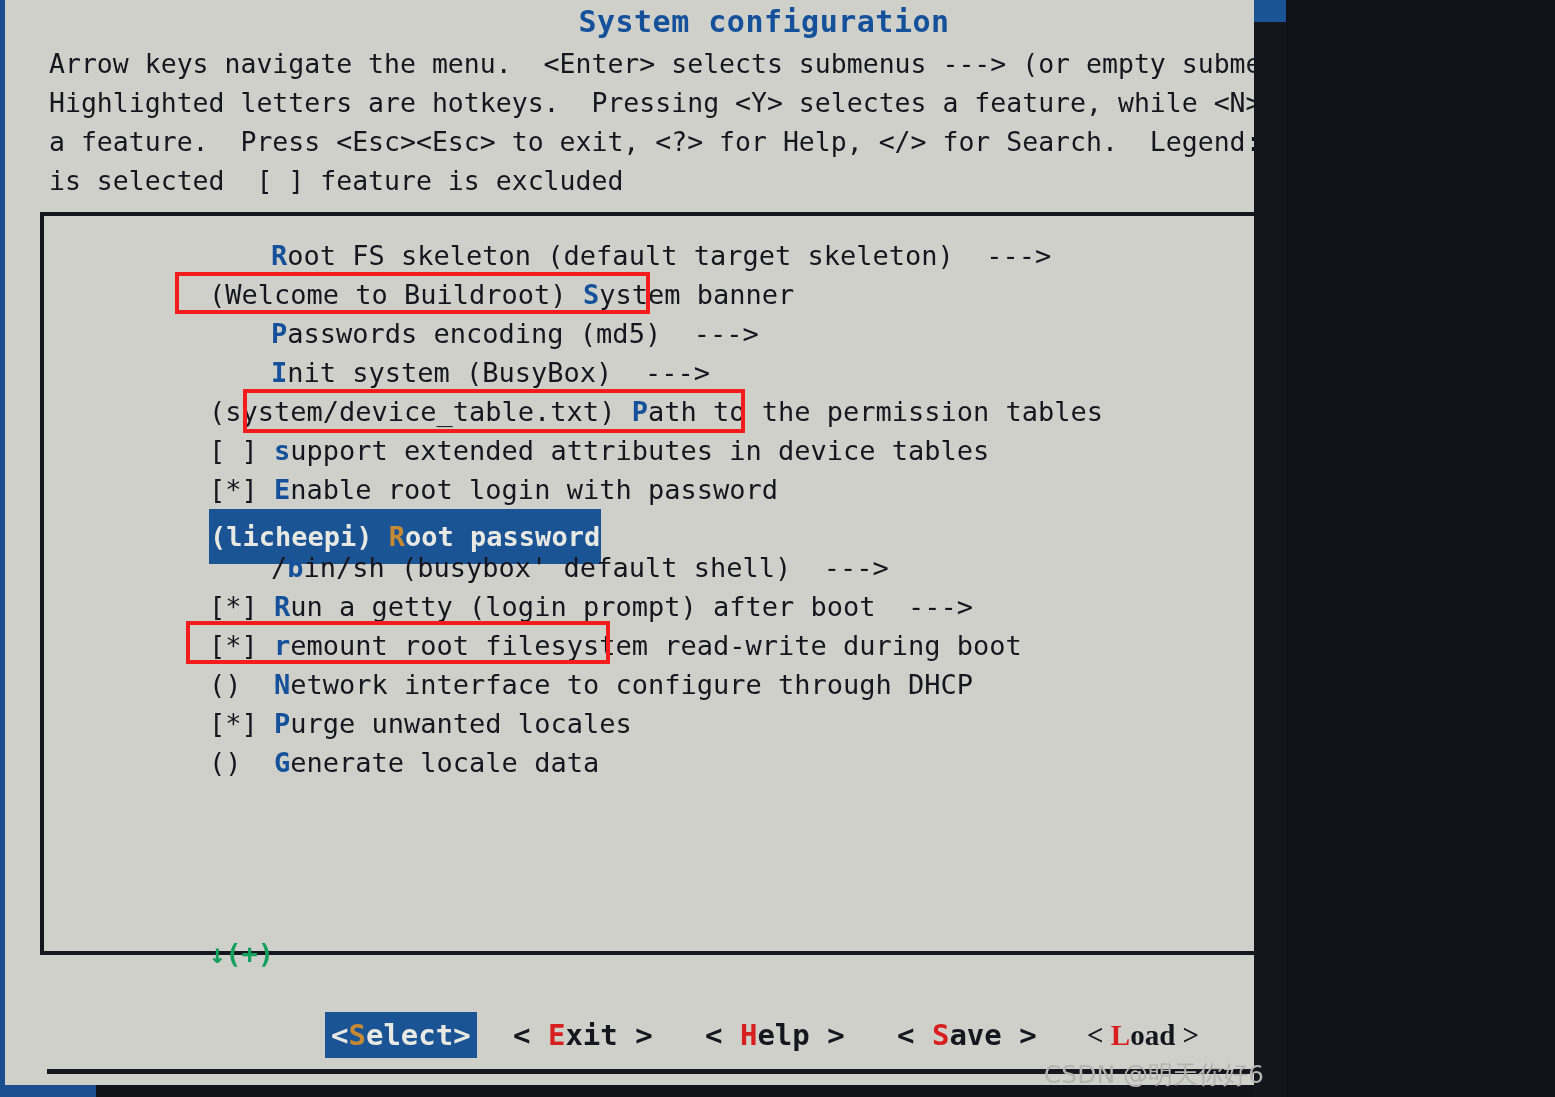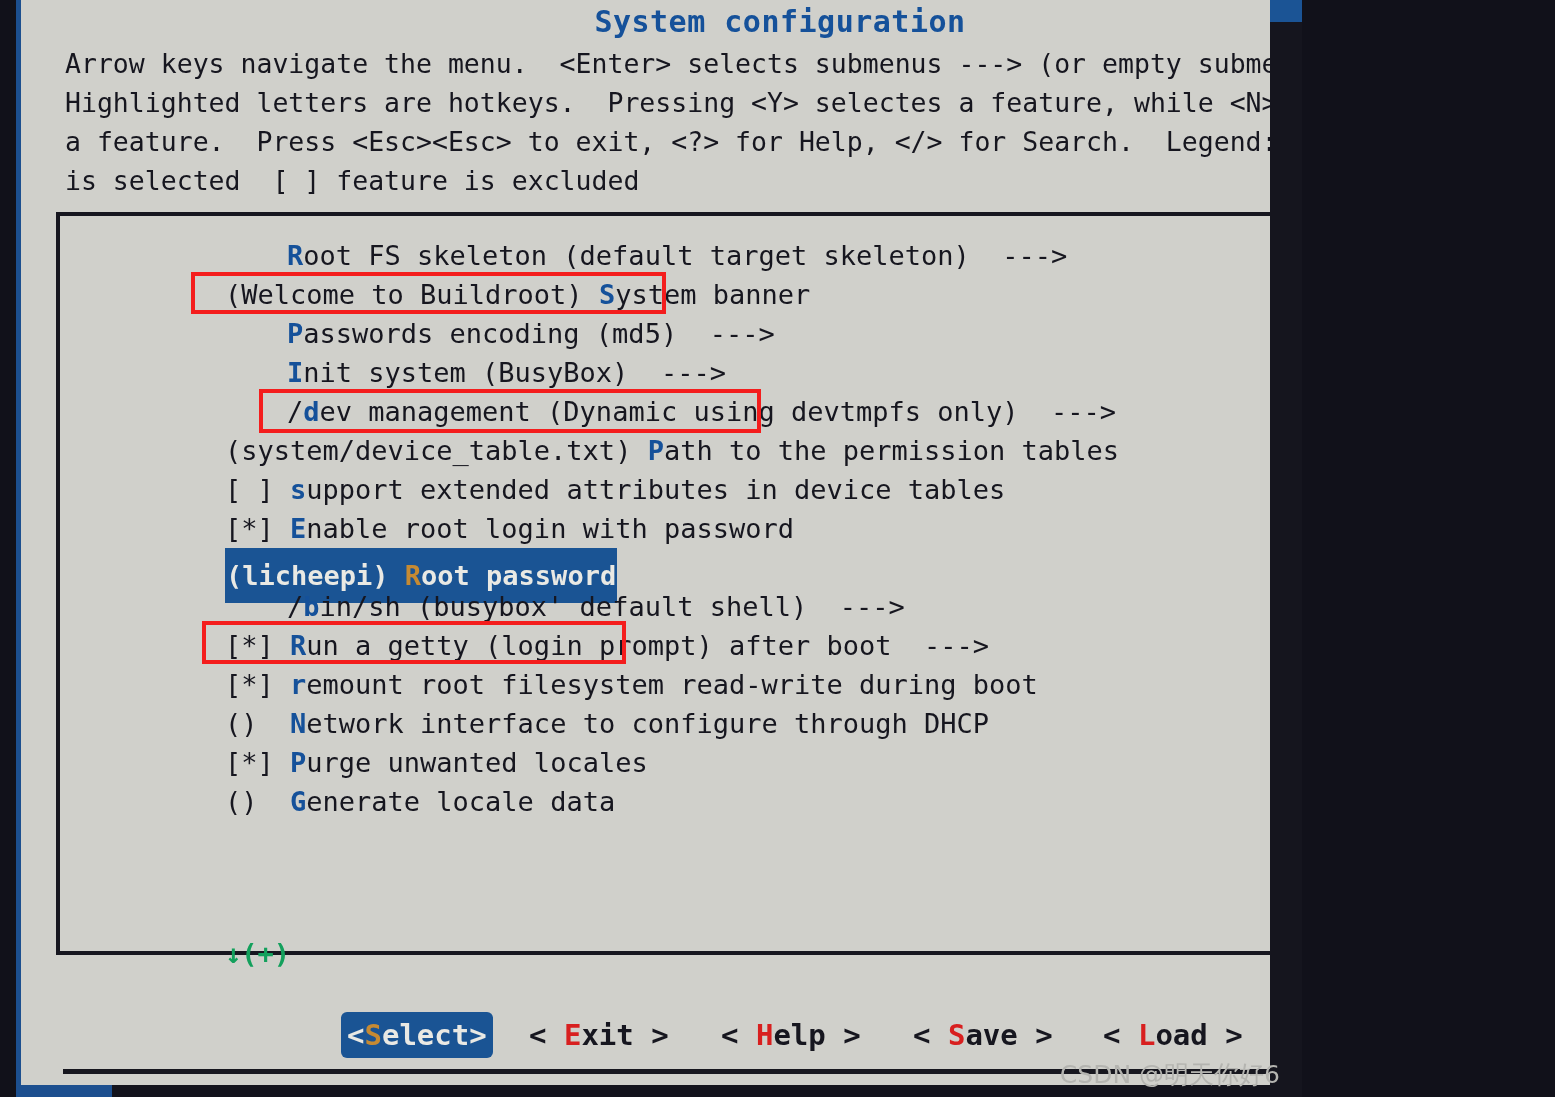--- a/index.html
+++ b/index.html
@@ -7,21 +7,20 @@
     padding: 0;
     background: #11111a;
   }
   #screen {
     position: relative;
     width: 1286px;
     height: 1097px;
     background: #404040;
     overflow: hidden;
     font-family: "DejaVu Sans Mono", "Liberation Mono", monospace;
-    margin-left: 16px;
   }
   
   #dark-bg {
     position: absolute;
     inset: 0;
     background: #13131c;
   }
   
   #left-accent {
     position: absolute;
@@ -195,21 +194,20 @@
 
     <div id="help-text">Arrow keys navigate the menu.  &lt;Enter&gt; selects submenus ---&gt; (or empty submenus ----).  Highlighted letters are hotkeys.  Pressing &lt;Y&gt; selectes a feature, while &lt;N&gt; will exclude a feature.  Press &lt;Esc&gt;&lt;Esc&gt; to exit, &lt;?&gt; for Help, &lt;/&gt; for Search.  Legend: [*] feature is selected  [ ] feature is excluded</div>
 
     <div id="menu-frame"></div>
 
     <div id="menu-list">
         <div class="menu-row"><span class="txt indent"><span></span><span class="hot">R</span><span>oot FS skeleton (default target skeleton)  ---&gt;</span></span></div>
         <div class="menu-row"><span class="txt"><span>(Welcome to Buildroot) </span><span class="hot">S</span><span>ystem banner</span></span></div>
         <div class="menu-row"><span class="txt indent"><span></span><span class="hot">P</span><span>asswords encoding (md5)  ---&gt;</span></span></div>
         <div class="menu-row"><span class="txt indent"><span></span><span class="hot">I</span><span>nit system (BusyBox)  ---&gt;</span></span></div>
-        <div class="menu-row"><span class="txt indent"><span>/</span><span class="hot">d</span><span>ev management (Dynamic using devtmpfs only)  ---&gt;</span></span></div>
         <div class="menu-row"><span class="txt"><span>(system/device_table.txt) </span><span class="hot">P</span><span>ath to the permission tables</span></span></div>
         <div class="menu-row"><span class="txt"><span>[ ] </span><span class="hot">s</span><span>upport extended attributes in device tables</span></span></div>
         <div class="menu-row"><span class="txt"><span>[*] </span><span class="hot">E</span><span>nable root login with password</span></span></div>
         <div class="menu-row selected"><span class="txt hl"><span>(licheepi) </span><span class="hot">R</span><span>oot password</span></span></div>
         <div class="menu-row"><span class="txt indent"><span>/</span><span class="hot">b</span><span>in/sh (busybox' default shell)  ---&gt;</span></span></div>
         <div class="menu-row"><span class="txt"><span>[*] </span><span class="hot">R</span><span>un a getty (login prompt) after boot  ---&gt;</span></span></div>
         <div class="menu-row"><span class="txt"><span>[*] </span><span class="hot">r</span><span>emount root filesystem read-write during boot</span></span></div>
         <div class="menu-row"><span class="txt"><span>()  </span><span class="hot">N</span><span>etwork interface to configure through DHCP</span></span></div>
         <div class="menu-row"><span class="txt"><span>[*] </span><span class="hot">P</span><span>urge unwanted locales</span></span></div>
         <div class="menu-row"><span class="txt"><span>()  </span><span class="hot">G</span><span>enerate locale data</span></span></div>
@@ -217,25 +215,25 @@
 
     <div id="scroll-more">↓(+)</div>
 
     <div id="annotation-layer">
         <div class="redbox" style="left: 170px; top: 272px; width: 475px; height: 42px;"></div>
         <div class="redbox" style="left: 238px; top: 389px; width: 502px; height: 44px;"></div>
         <div class="redbox" style="left: 181px; top: 621px; width: 424px; height: 43px;"></div>
       </div>
 
     <div id="buttons">
-        <div class="btn primary" style="left: 320px; border-radius: 6px;"><span>&lt;</span><span class="hk">S</span><span>elect&gt;</span></div>
+        <div class="btn primary" style="left: 320px;"><span>&lt;</span><span class="hk">S</span><span>elect&gt;</span></div>
         <div class="btn" style="left: 508px;"><span>&lt; </span><span class="hk">E</span><span>xit &gt;</span></div>
         <div class="btn" style="left: 700px; text-align: center;"><span>&lt; </span><span class="hk">H</span><span>elp &gt;</span></div>
         <div class="btn" style="left: 892px;"><span>&lt; </span><span class="hk">S</span><span>ave &gt;</span></div>
-        <div class="btn" style="left: 1082px;"><span>&lt; </span><span class="hk">L</span><span>oad &gt;</span></div>
+        <div class="btn" style="left: 1082px; font-family: Liberation Serif, serif;"><span>&lt; </span><span class="hk">L</span><span>oad &gt;</span></div>
       </div>
 
     <div id="bottom-rule"></div>
   </div>
 
   <div id="right-gutter">
     <div id="scroll-thumb"></div>
   </div>
   <div id="bottom-accent"></div>
   <div id="watermark">CSDN @明天你好6</div>

